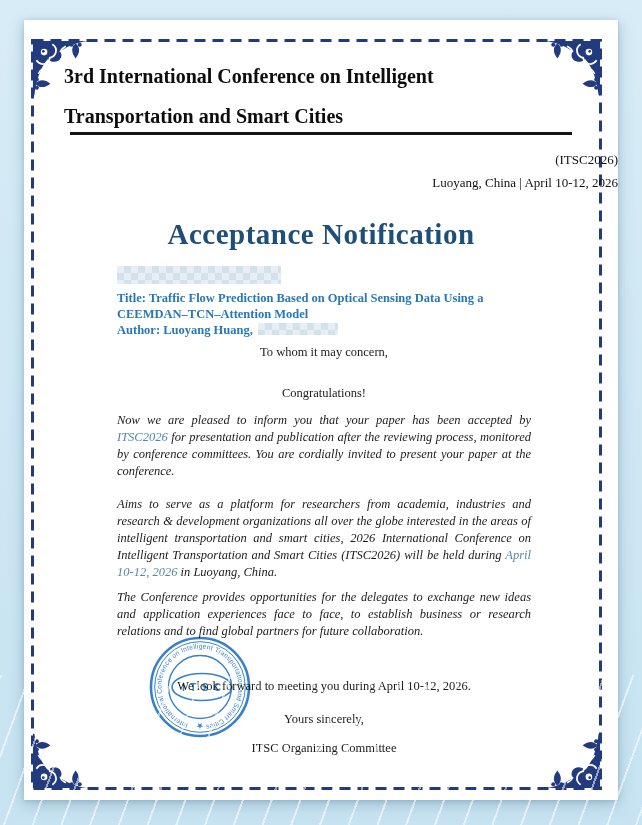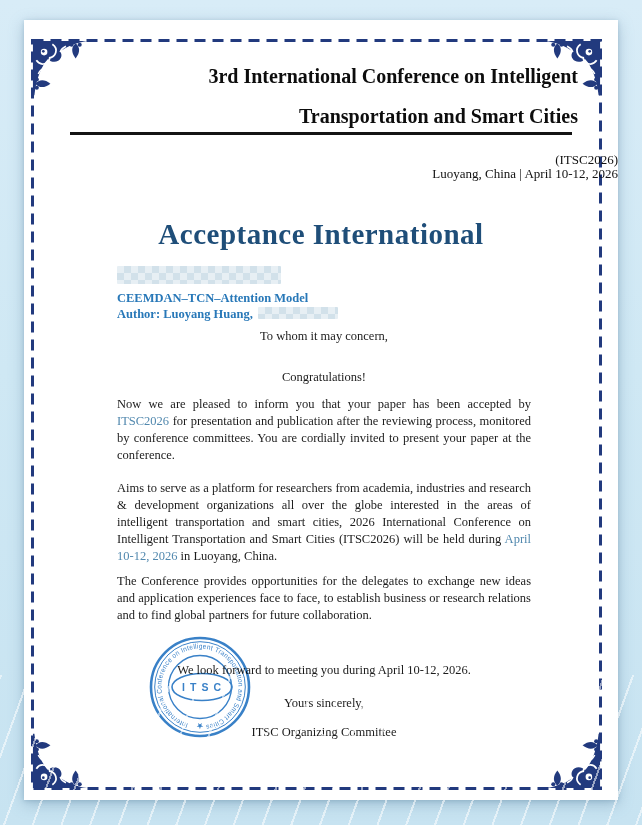--- a/index.html
+++ b/index.html
@@ -22,49 +22,49 @@
   }
   .frame { position:absolute; left:0; top:0; }
   .corner { position:absolute; width:66px; height:66px; }
   .corner.tl { left:7px;  top:19px; }
   .corner.tr { right:16px; top:19px; transform:scaleX(-1); }
   .corner.bl { left:7px;  bottom:10px; transform:scaleY(-1); }
   .corner.br { right:16px; bottom:10px; transform:scale(-1,-1); }
 
   .conf-title {
     position:absolute; top:36px; left:40px; right:40px;
-    text-align:right; font-weight:bold; font-size:20px; line-height:40px; color:#0d0d0d;
+    text-align:left; font-weight:bold; font-size:20px; line-height:40px; color:#0d0d0d;
   }
   .rule {
     position:absolute; top:112px; left:46px; width:502px; height:3px; background:#141414;
   }
   .meta { position:absolute; left:0; width:100%; text-align:right; font-size:13px; color:#111; }
   .meta.m1 { top:132px; }
-  .meta.m2 { top:146px;padding-left:25px; }
+  .meta.m2 { top:155px;padding-left:25px; }
   .meta.m3 { top:178px; }
   .accept-heading {
     position:absolute; top:198px; left:0; width:100%; text-align:center;
     font-size:29px; font-weight:bold; letter-spacing:.5px; color:#1F4E79;
   }
 
   .content { position:absolute; left:93px; top:246px; width:414px; color:#1b1b1b; }
   .redact {
     background:repeating-conic-gradient(#d2e1ea 0% 25%, #e7eff4 0% 50%) 0 0 / 14px 14px;
     filter:blur(.4px); border-radius:1px;
   }
   .redact-block { width:164px; height:18px; margin-bottom:6px; }
   .redact-inline { display:inline-block; width:80px; height:12px; vertical-align:-1px; margin-left:5px; }
   .paper-info {
     margin-top:6px; font-weight:bold; font-size:12.5px; line-height:16px; color:#2878B8;
   }
   .paper-info .line { display:block; }
   .body-text { font-size:12.5px; line-height:17px;text-align:center; }
   .salutation { margin-top:6px; }
   .congrats   { margin-top:24px; }
-  .para { margin-top:10px; text-align:justify; }
+  .para { margin-top:10px; text-align:justify;font-style:italic; }
   .para.p2 { margin-top:16px; }
   .para.p3 { margin-top:8px; }
   .hl { color:#5188AE; }
   .lookforward { margin-top:38px; }
   .closing   { margin-top:16px; }
   .signature { margin-top:12px; }
 
   .stamp { position:absolute; left:124px; top:615px; opacity:.88; mix-blend-mode:multiply; }
   .stamp text { fill:#1D6FC0; }
   .hidden-defs { position:absolute; width:0; height:0; overflow:hidden; }
@@ -111,26 +111,27 @@
       <use href="#corner-motif"></use>
     </svg>
 
   <div class="conf-title">
     <span>3rd International Conference on Intelligent</span><br>
     <span>Transportation and Smart Cities</span>
   </div>
   <div class="rule"></div>
   <div class="meta m1">(ITSC2026)</div>
   <div class="meta m2">Luoyang, China | April 10-12, 2026</div>
-  <div class="accept-heading">Acceptance International</div>
+  <div class="accept-heading">Acceptance Notification</div>
 
   <div class="content">
     <div class="redact redact-block"></div>
 
     <div class="paper-info">
+      <span class="line">Title: Traffic Flow Prediction Based on Optical Sensing Data Using a</span>
       <span class="line">CEEMDAN–TCN–Attention Model</span>
       <span class="line"><span>Author: Luoyang Huang,</span><span class="redact redact-inline"></span></span>
     </div>
 
     <div class="body-text salutation">To whom it may concern,</div>
     <div class="body-text congrats">Congratulations!</div>
 
     <p class="body-text para p1"><span>Now we are pleased to inform you that your paper has been accepted by </span><span class="hl">ITSC2026</span><span> for presentation and publication after the reviewing process, monitored by conference committees. You are cordially invited to present your paper at the conference.</span></p>
 
     <p class="body-text para p2"><span>Aims to serve as a platform for researchers from academia, industries and research &amp; development organizations all over the globe interested in the areas of intelligent transportation and smart cities, 2026 International Conference on Intelligent Transportation and Smart Cities (ITSC2026) will be held during </span><span class="hl">April 10-12, 2026</span><span> in Luoyang, China.</span></p>

